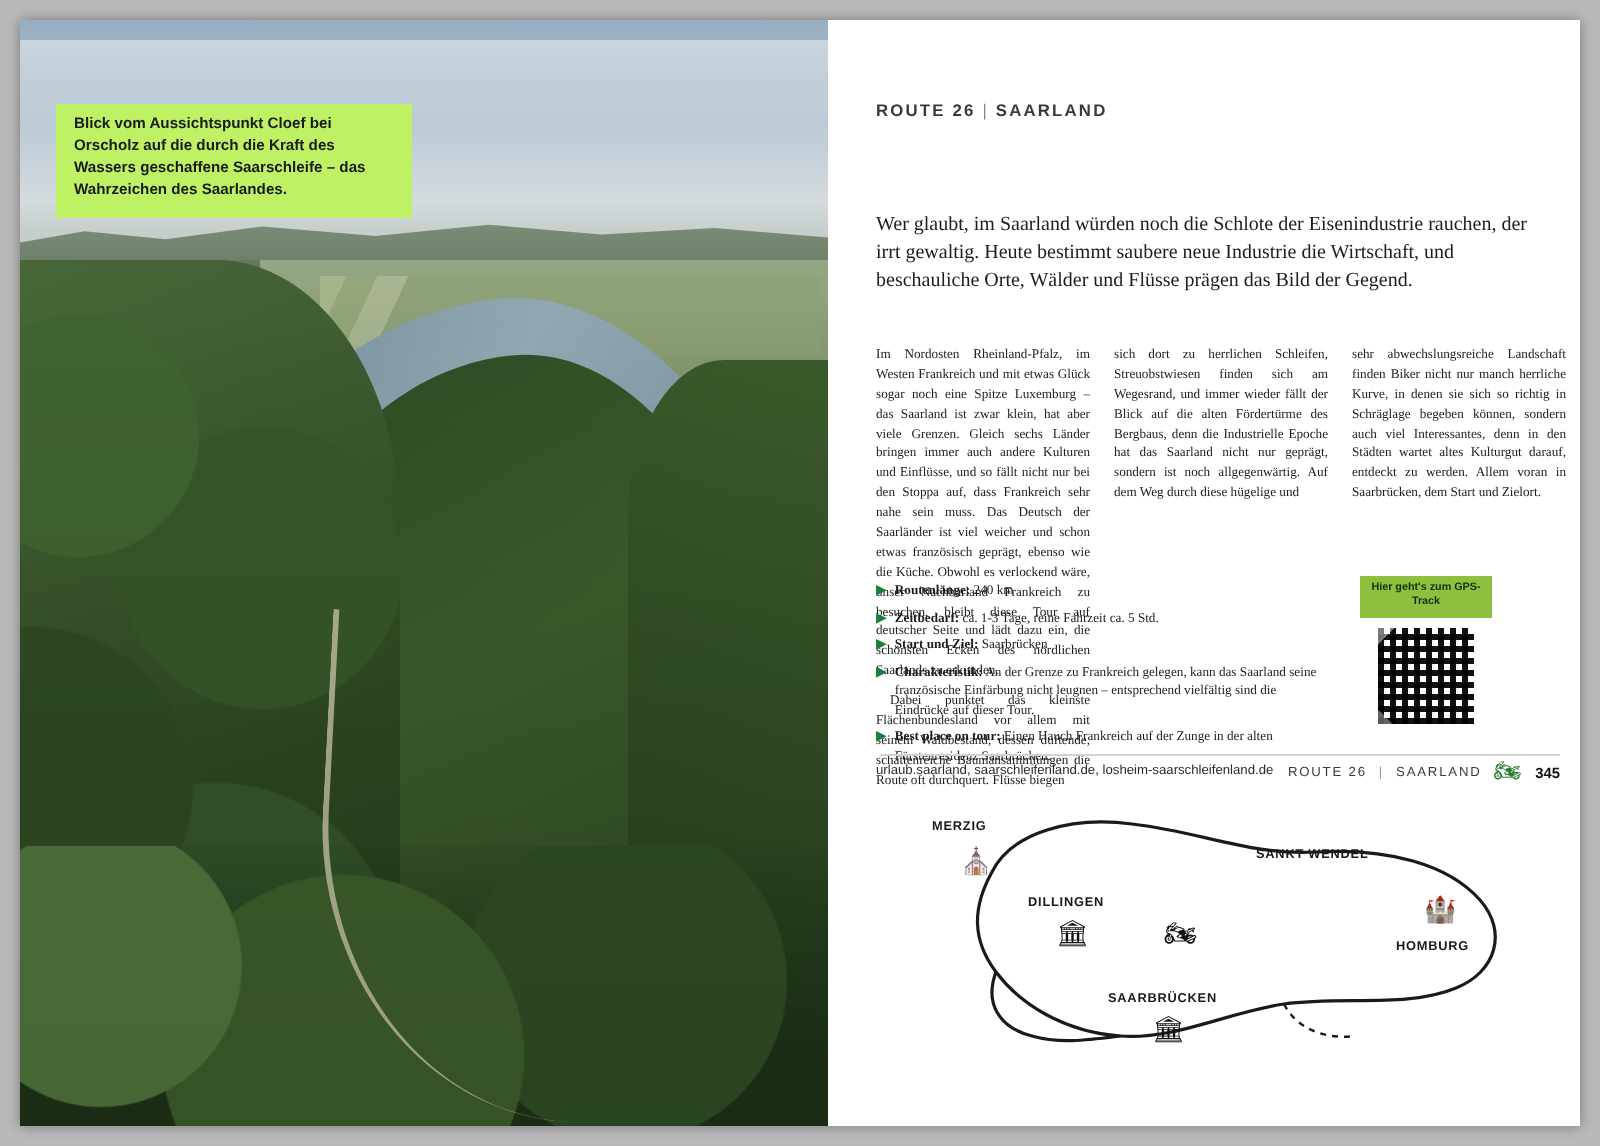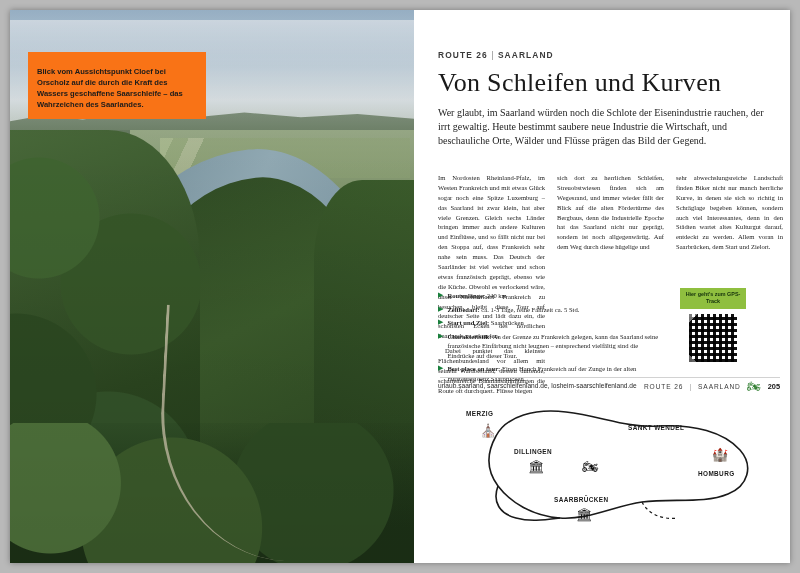--- a/index.html
+++ b/index.html
@@ -135,22 +135,22 @@
     background: linear-gradient(to bottom, rgba(0,0,0,0.06), rgba(0,0,0,0) 25%, rgba(0,0,0,0.12));
     pointer-events: none;
   }
 
   
   .caption-box {
     position: absolute;
     left: 18px;
     top: 42px;
     width: 160px;
-    background: #f97316;
-    padding: 14px 9px 9px 9px;
+    background: #bef264;
+    padding: 4px 9px 9px 9px;
     font-family: "Liberation Sans", sans-serif;
     font-size: 7.6px;
     font-weight: bold;
     line-height: 1.45;
     color: #1b1b1b;
   }
 
   
   .content {
     position: absolute;
@@ -354,21 +354,20 @@
   </div>
 
   <div class="content">
 
     <div class="route-head">
       <span>ROUTE 26</span>
       <span class="sep">|</span>
       <span>SAARLAND</span>
     </div>
 
-    <div class="headline">Von Schleifen und Kurven</div>
 
     <div class="standfirst">Wer glaubt, im Saarland würden noch die Schlote der Eisenindustrie rauchen, der irrt gewaltig. Heute bestimmt saubere neue Industrie die Wirtschaft, und beschauliche Orte, Wälder und Flüsse prägen das Bild der Gegend.</div>
 
     <div class="cols">
       <div class="col">
         <p>Im Nordosten Rheinland-Pfalz, im Westen Frankreich und mit etwas Glück sogar noch eine Spitze Luxemburg – das Saarland ist zwar klein, hat aber viele Grenzen. Gleich sechs Länder bringen immer auch andere Kulturen und Einflüsse, und so fällt nicht nur bei den Stoppa auf, dass Frankreich sehr nahe sein muss. Das Deutsch der Saarländer ist viel weicher und schon etwas französisch geprägt, ebenso wie die Küche. Obwohl es verlockend wäre, unser Nachbarland Frankreich zu besuchen, bleibt diese Tour auf deutscher Seite und lädt dazu ein, die schönsten Ecken des nördlichen Saarlands zu erkunden.</p>
         <p>Dabei punktet das kleinste Flächenbundesland vor allem mit seinem Waldbestand, dessen duftende, schattenreiche Baumansammlungen die Route oft durchquert. Flüsse biegen</p>
       </div>
       <div class="col">
         <p>sich dort zu herrlichen Schleifen, Streuobstwiesen finden sich am Wegesrand, und immer wieder fällt der Blick auf die alten Fördertürme des Bergbaus, denn die Industrielle Epoche hat das Saarland nicht nur geprägt, sondern ist noch allgegenwärtig. Auf dem Weg durch diese hügelige und</p>
@@ -432,17 +431,17 @@
       <div class="map-city" style="left:118px; top:98px;">SAARBRÜCKEN</div>
       <div class="map-icon" style="left:140px; top:110px;">🏛</div>
     </div>
 
     <div class="footer-rule"></div>
     <div class="footer">
       <span>ROUTE 26</span>
       <span class="footer-sep">|</span>
       <span>SAARLAND</span>
       <span class="footer-moto">🏍</span>
-      <span class="pg">205</span>
+      <span class="pg">345</span>
     </div>
 
   </div>
 </div>
 
 </body></html>

